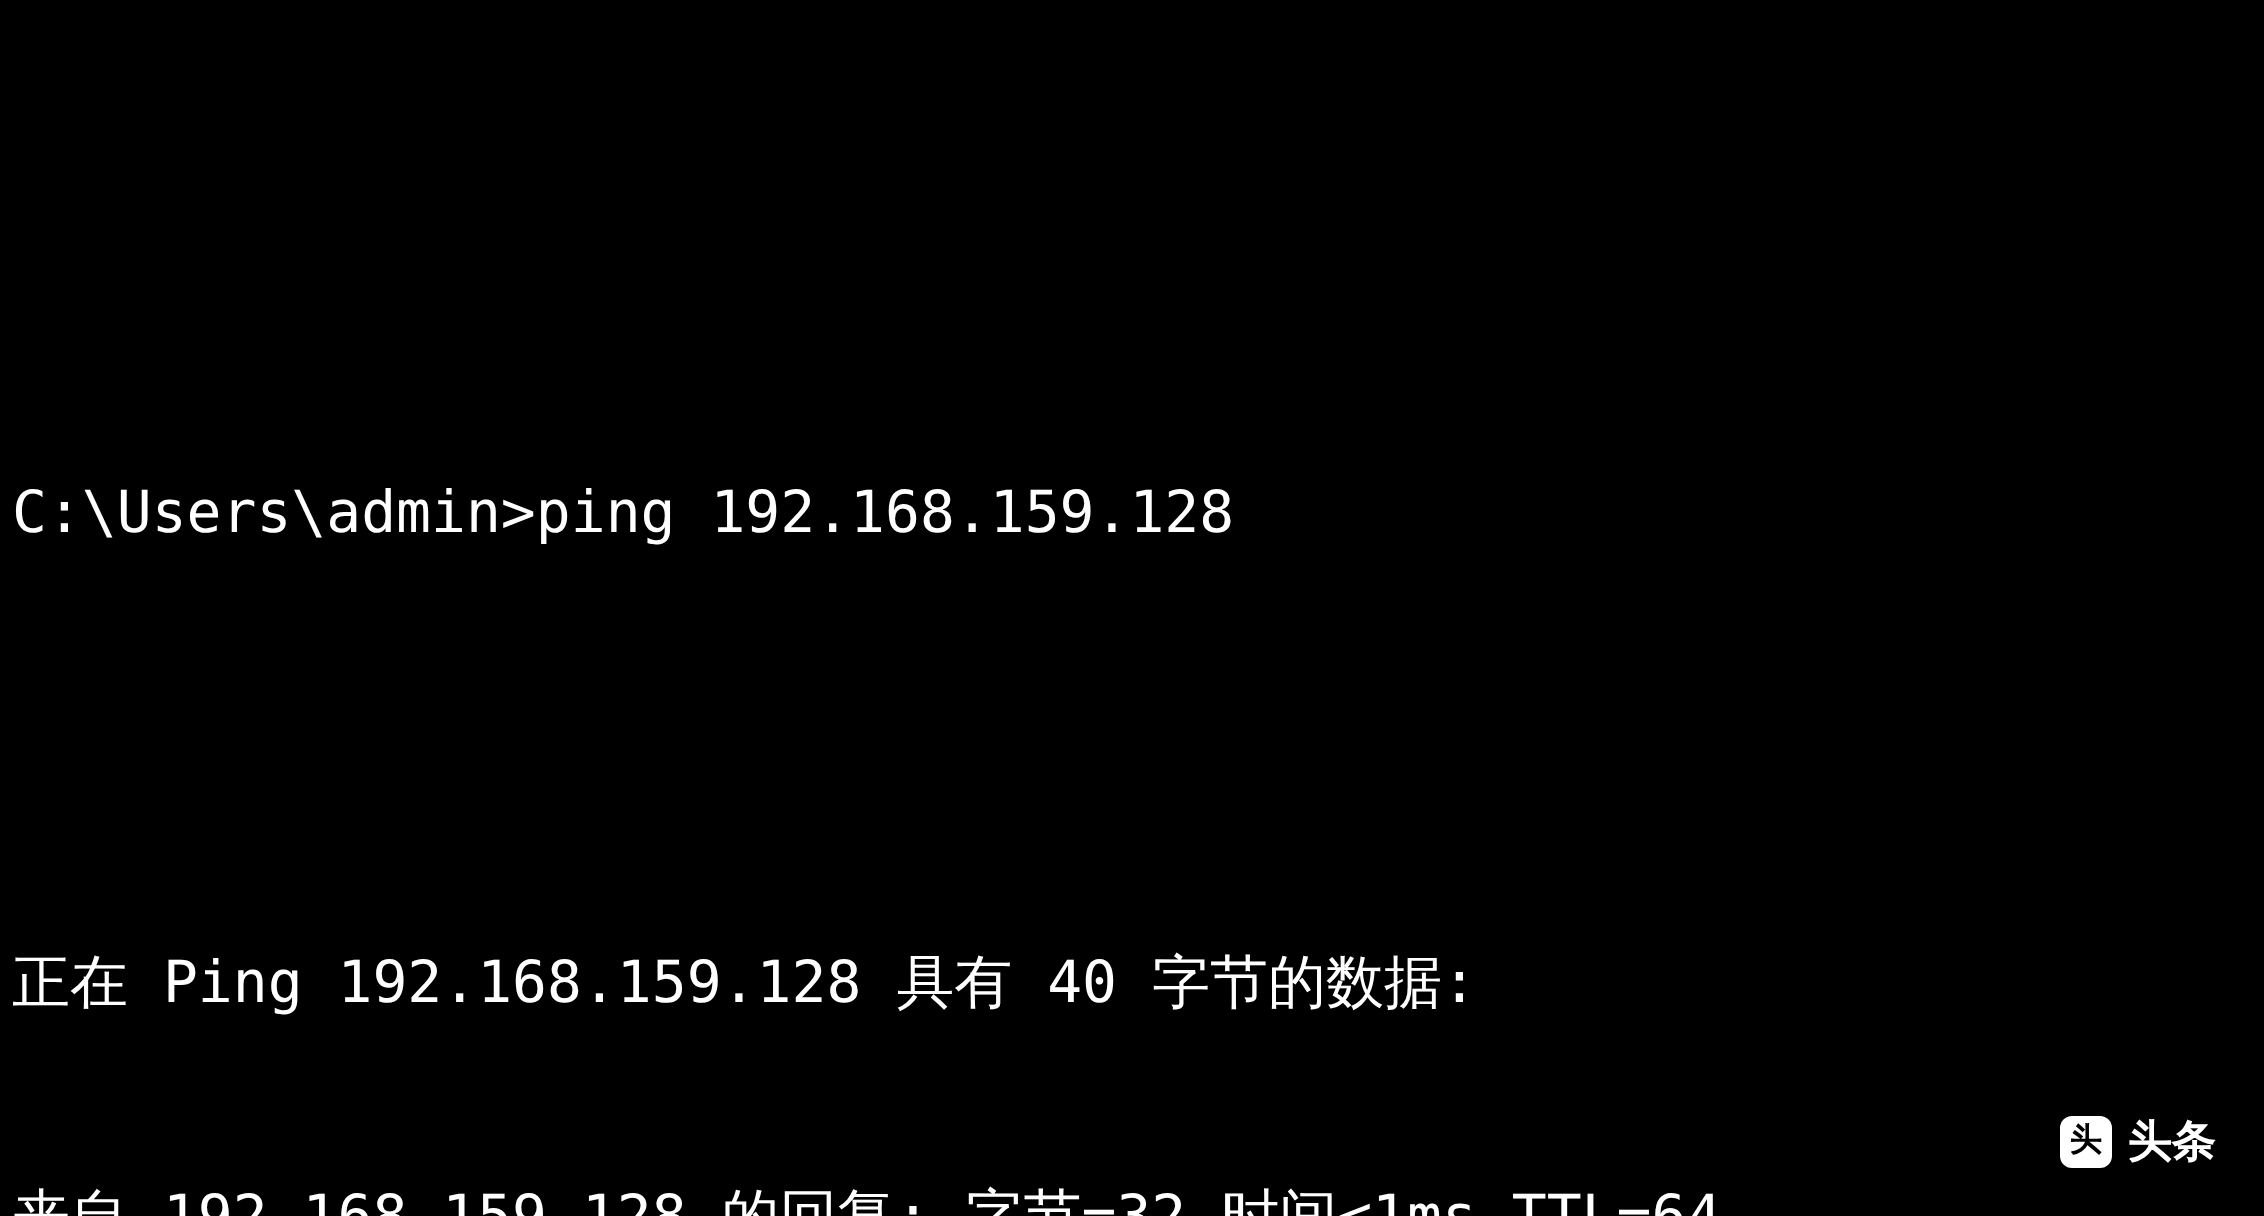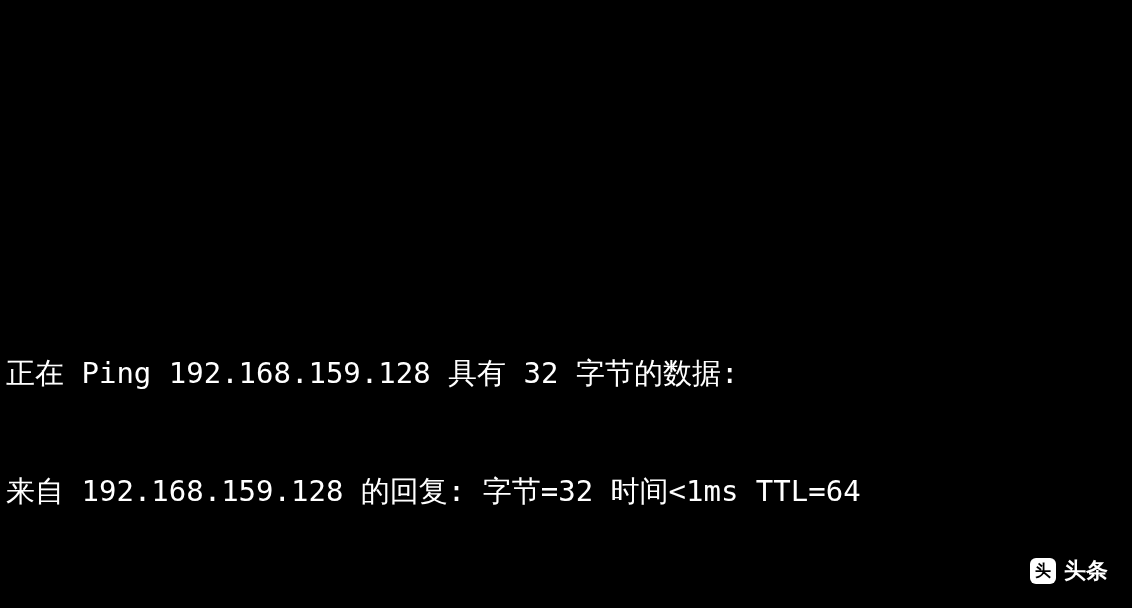--- a/index.html
+++ b/index.html
@@ -53,22 +53,23 @@
       font-size: 16px;
       font-weight: bold;
     }
   </style>
 </head>
 <body>
 
 
 
 <div class="terminal">
+  <div class="line"><span>C:\Users\admin&gt;</span><span>ping 192.168.159.128</span></div>
   <div class="blank-line"></div>
-  <div class="line">正在 Ping 192.168.159.128 具有 32 字节的数据:</div>
+  <div class="line">正在 Ping 192.168.159.128 具有 40 字节的数据:</div>
   <div class="line">来自 192.168.159.128 的回复: 字节=32 时间&lt;1ms TTL=64</div>
   
   
   
   
   
   
   
   
   

